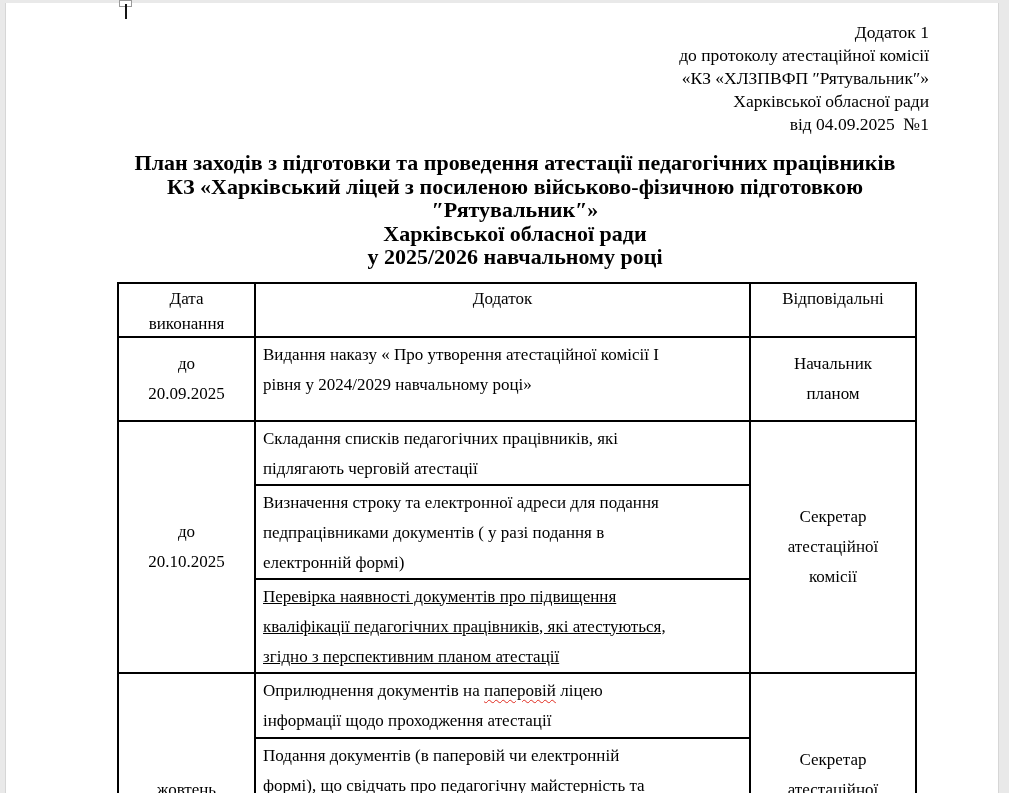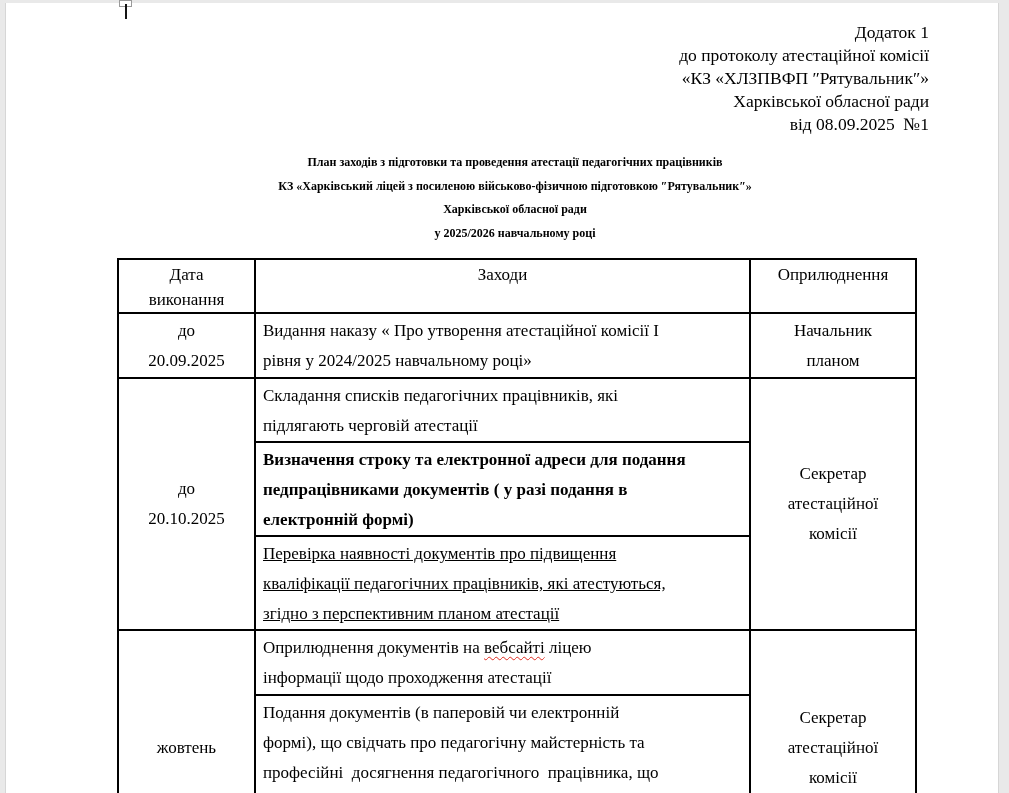--- a/index.html
+++ b/index.html
@@ -28,98 +28,98 @@
   }
   .doc-header {
     padding-top:18px; margin-right:69px;
     text-align:right;
     font-size:17.5px; line-height:23px;
     white-space:pre-wrap;
   }
   .doc-title {
     margin:15px 0 0 107px; width:804px;
     text-align:center; font-weight:bold;
-    font-size:12px; line-height:23.5px;
+    font-size:22px; line-height:23.5px;
     white-space:pre-wrap;
   }
   table.plan {
     margin:13px 0 0 111px;
     border-collapse:collapse; table-layout:fixed;
     width:798px;
     font-size:17px;
   }
   table.plan th, table.plan td {
     border:2px solid #000;
   }
   table.plan th {
     font-weight:normal; text-align:center; vertical-align:top;
     line-height:25px; padding:2px 4px 0 4px;
     white-space:pre-wrap;
   }
   td.date, td.resp {
     text-align:center; vertical-align:middle;
-    line-height:30px; padding:1px 4px;
+    line-height:30px; padding:11px 4px;
     white-space:pre-wrap;
   }
   td.measure {
     text-align:left; vertical-align:top;
     line-height:30px; padding:2px 5px 0 7px;
     white-space:pre-wrap;
   }
   .misspell {
     text-decoration:underline wavy #e02b20;
     text-decoration-thickness:1px;
     text-underline-offset:3px;
   }
   tr.h-head { height:52px;border-radius:15px; }
   tr.h-r1   { height:65px; }
   tr.h-r2a  { height:63px; }
-  tr.h-r2b  { height:90px;font-weight:bold; }
+  tr.h-r2b  { height:90px; }
   tr.h-r2c  { height:89px;text-decoration:underline; }
   tr.h-r3a  { height:65px; }
   tr.h-r3b  { height:170px; }
 </style>
 </head>
 <body>
 
 <div class="page">
 
   <div class="cursor-box"></div>
   <div class="cursor-stem"></div>
 
   <div class="doc-header">Додаток 1
 до протоколу атестаційної комісії
 «КЗ «ХЛЗПВФП ″Рятувальник″»
 Харківської обласної ради
-від 08.09.2025  №1</div>
+від 04.09.2025  №1</div>
 
   <div class="doc-title">План заходів з підготовки та проведення атестації педагогічних працівників
 КЗ «Харківський ліцей з посиленою військово-фізичною підготовкою ″Рятувальник″»
 Харківської обласної ради
 у 2025/2026 навчальному році</div>
 
   <table class="plan">
     <colgroup>
       <col style="width:137px">
       <col style="width:495px">
       <col style="width:166px">
     </colgroup>
     <tbody>
       <tr class="h-head">
         <th>Дата
 виконання</th>
-        <th>Заходи</th>
-        <th>Оприлюднення</th>
+        <th>Додаток</th>
+        <th>Відповідальні</th>
       </tr>
 
       <tr class="h-r1">
         <td class="date">до
 20.09.2025</td>
         <td class="measure">Видання наказу « Про утворення атестаційної комісії І
-рівня у 2024/2025 навчальному році»</td>
+рівня у 2024/2029 навчальному році»</td>
         <td class="resp">Начальник
 планом</td>
       </tr>
 
       <tr class="h-r2a">
         <td class="date" rowspan="3">до
 20.10.2025</td>
         <td class="measure">Складання списків педагогічних працівників, які
 підлягають черговій атестації</td>
         <td class="resp" rowspan="3">Секретар
@@ -132,21 +132,21 @@
 електронній формі)</td>
       </tr>
       <tr class="h-r2c">
         <td class="measure">Перевірка наявності документів про підвищення
 кваліфікації педагогічних працівників, які атестуються,
 згідно з перспективним планом атестації</td>
       </tr>
 
       <tr class="h-r3a">
         <td class="date" rowspan="2">жовтень</td>
-        <td class="measure"><span>Оприлюднення документів на </span><span class="misspell">вебсайті</span><span> ліцею
+        <td class="measure"><span>Оприлюднення документів на </span><span class="misspell">паперовій</span><span> ліцею
 інформації щодо проходження атестації</span></td>
         <td class="resp" rowspan="2">Секретар
 атестаційної
 комісії</td>
       </tr>
       <tr class="h-r3b">
         <td class="measure">Подання документів (в паперовій чи електронній
 формі), що свідчать про педагогічну майстерність та
 професійні  досягнення педагогічного  працівника, що
 атестується</td>

